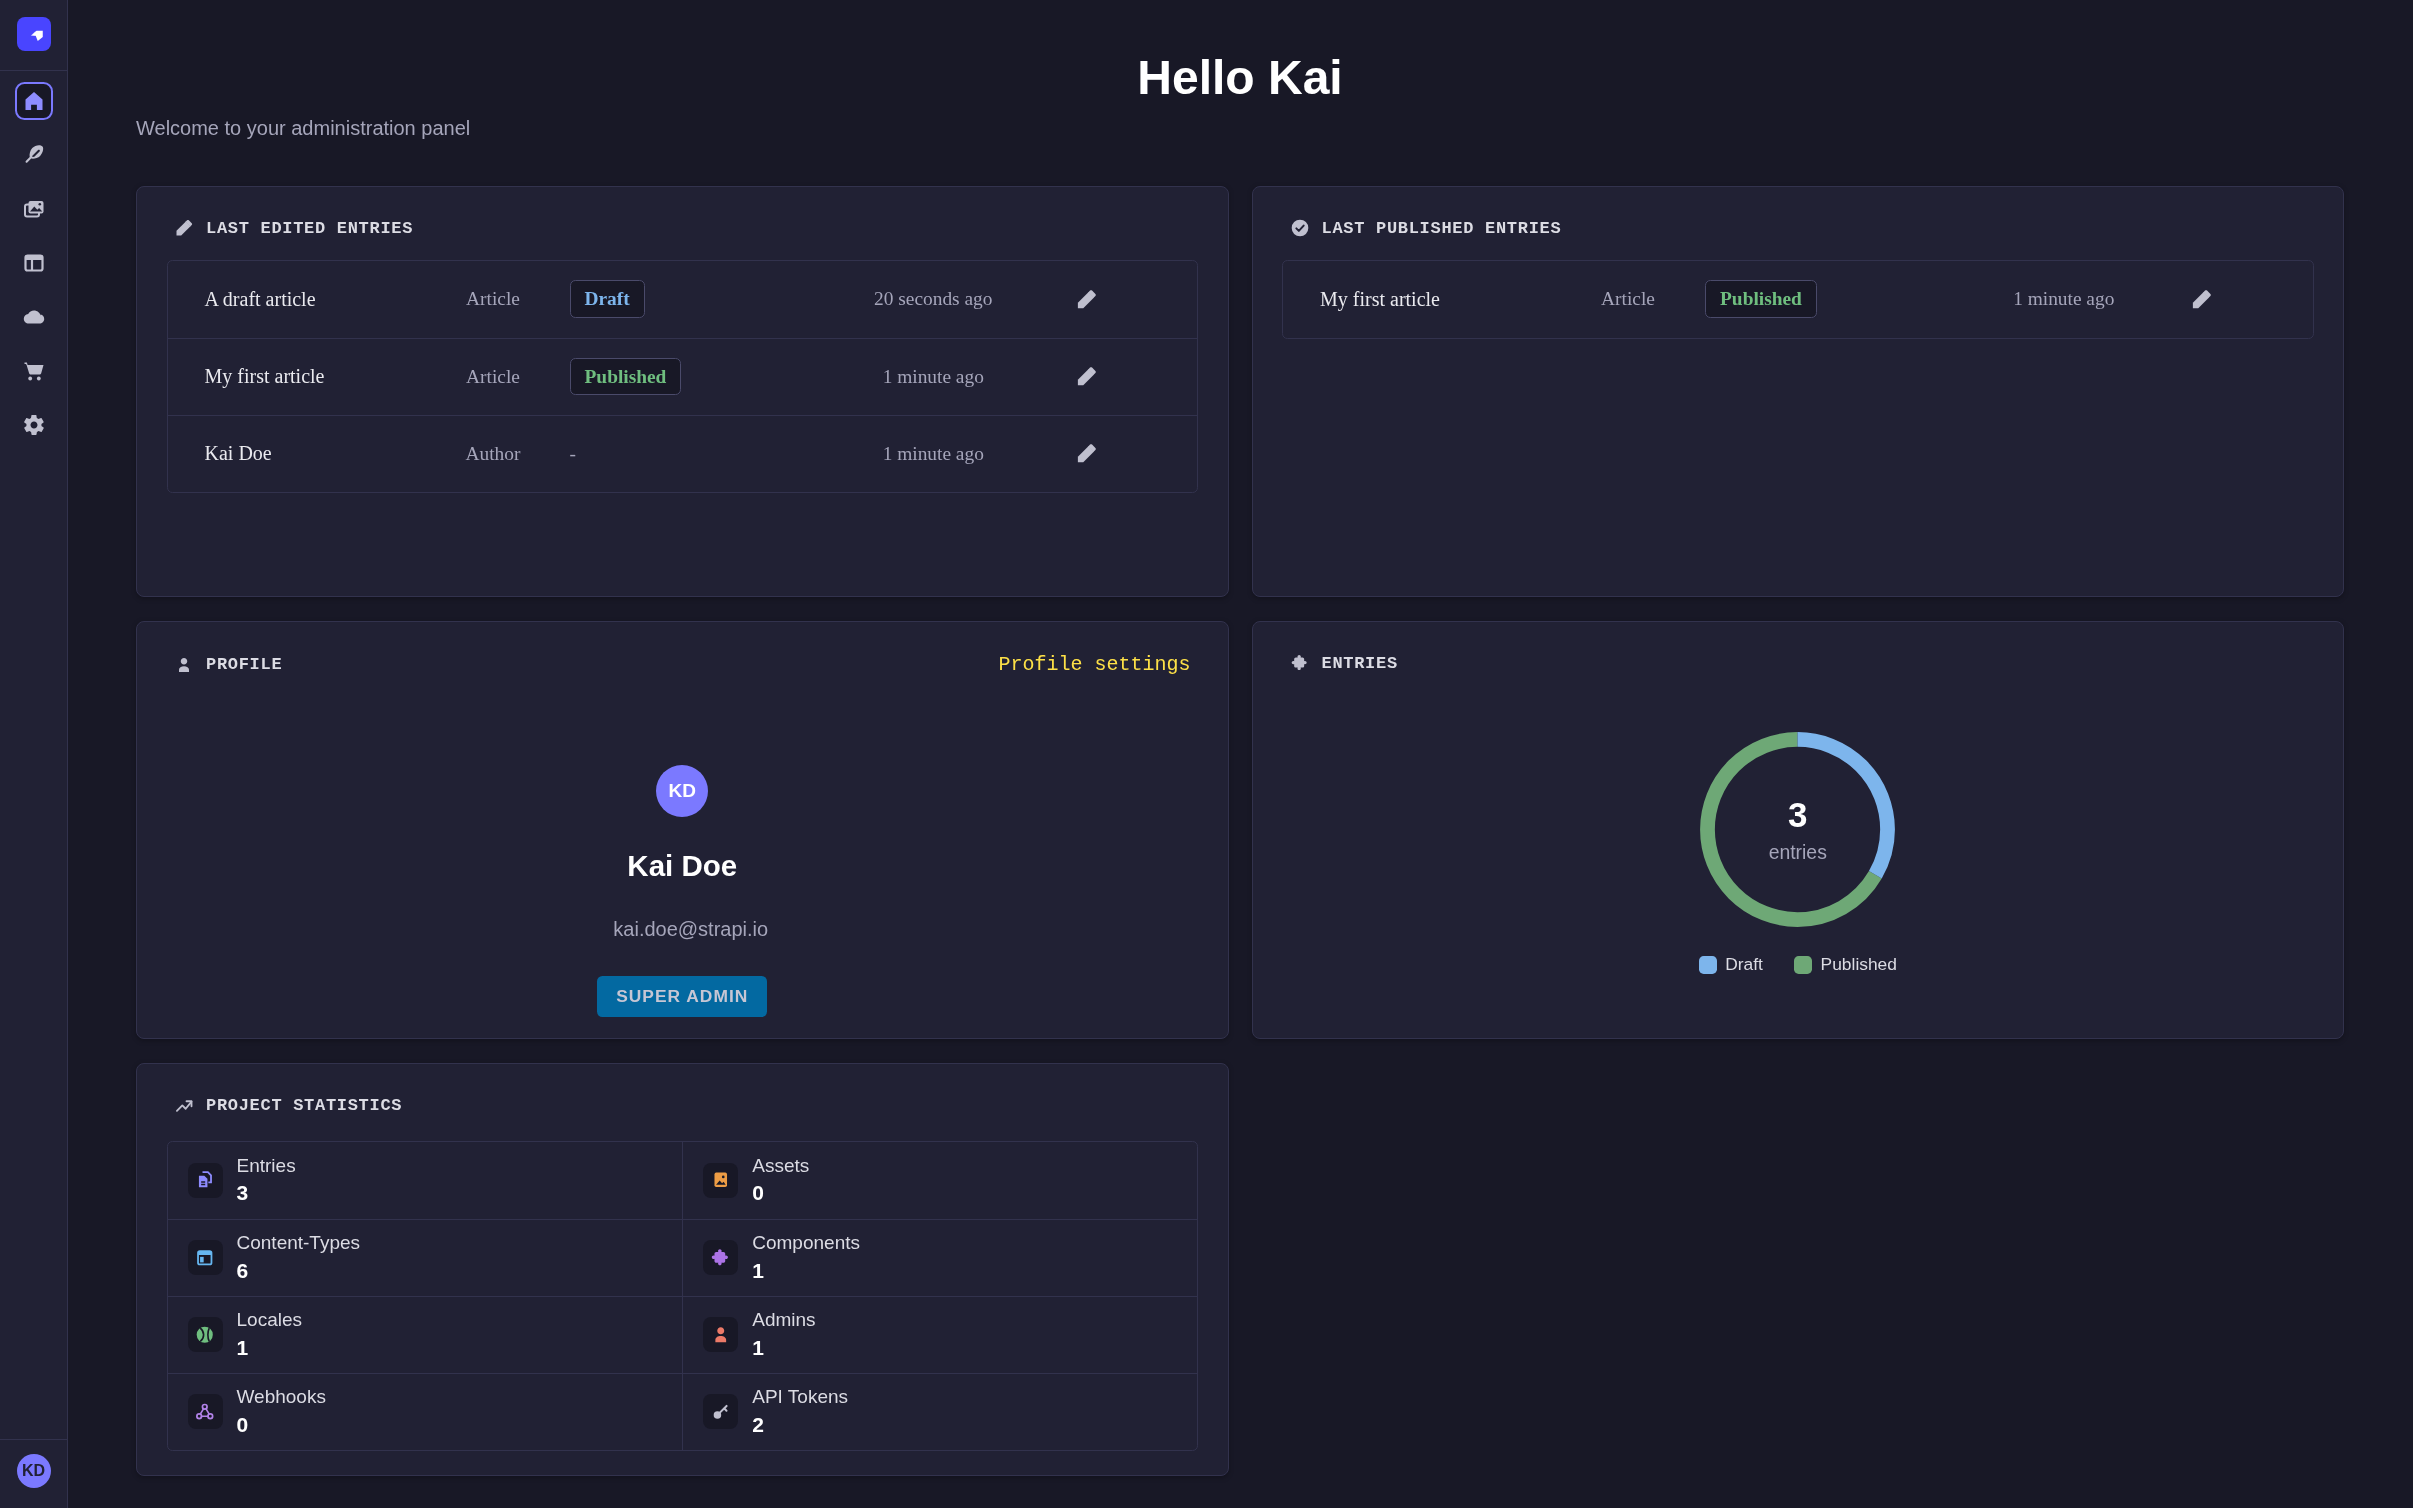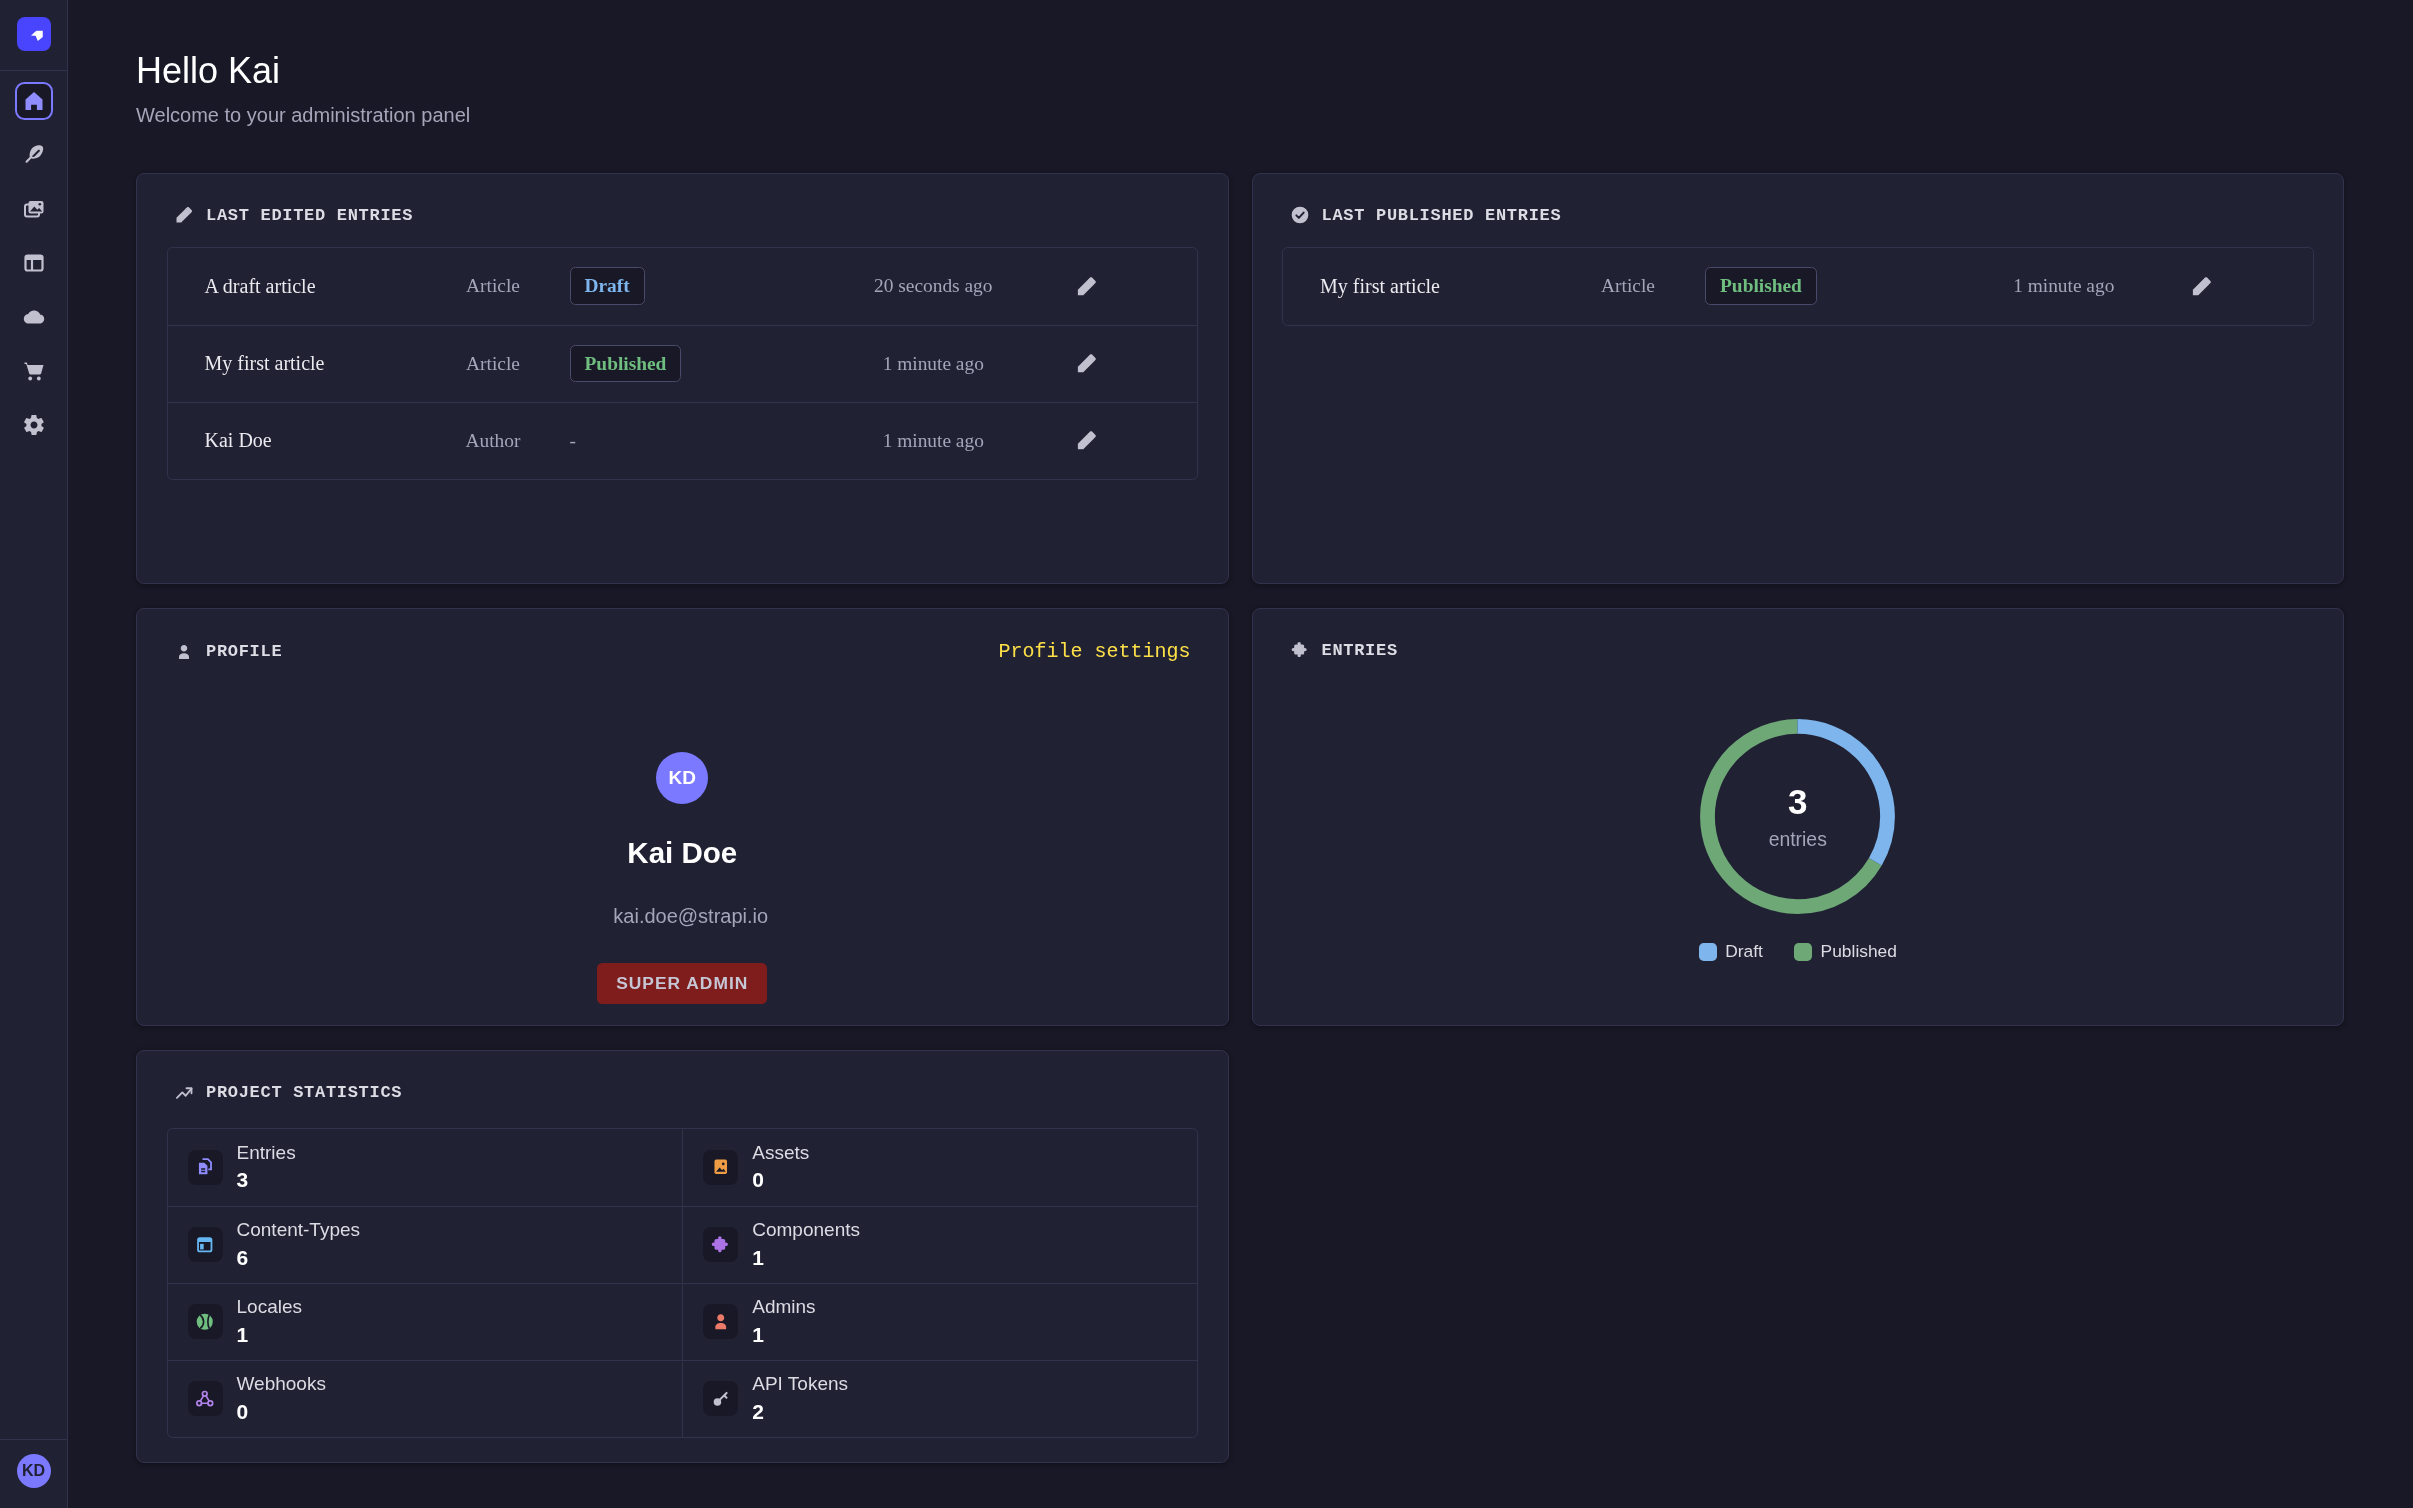--- a/index.html
+++ b/index.html
@@ -30,21 +30,21 @@
   .nav-btn svg { width:24px; height:24px; }
   .side-bottom { margin-top:auto; width:100%; display:flex; flex-direction:column; align-items:center; }
   .side-avatar {
     width:34px; height:34px; border-radius:50%; background:#7B79FF;
     color:#212134; font-size:16px; font-weight:bold;
     display:flex; align-items:center; justify-content:center;
     margin:14.7px 0 20px 0; cursor:pointer;
   }
   
   .main { flex:1; padding:50px 69px 0 68px; }
-  .page-title { font-size:36px; font-weight:normal; color:#FFFFFF; }
+  .page-title { font-size:48px; font-weight:bold; color:#FFFFFF;text-align:center; }
   .page-subtitle { font-size:20px; color:#A5A5BA; margin-top:12px; }
   .cards-grid {
     margin-top:46px;
     display:grid;
     grid-template-columns:1fr 1fr;
     grid-template-rows:411px 418px 413px;
     gap:24px 23px;
   }
   .card {
     background:#212134; border:0.7px solid #32324D; border-radius:8px;
@@ -90,21 +90,21 @@
   .profile-card { display:flex; flex-direction:column; }
   .profile-body { display:flex; flex-direction:column; align-items:center; }
   .profile-avatar {
     width:52px; height:52px; border-radius:50%; background:#7B79FF;
     display:flex; align-items:center; justify-content:center;
     font-size:19px; font-weight:bold; color:#FFFFFF; margin-top:89px;
   }
   .profile-name { font-size:29.5px; font-weight:bold; color:#FFFFFF; margin-top:32px; }
   .profile-email { font-size:20px; color:#A5A5BA; margin-top:35px;margin-left:17px; }
   .role-badge {
-    margin-top:35px; background:#7f1d1d; color:#C6C6D4;
+    margin-top:35px; background:#0369a1; color:#C6C6D4;
     font-size:17.4px; font-weight:bold; letter-spacing:1px;
     padding:10px 19px; border-radius:5.4px;
   }
   
   .entries-card { display:flex; flex-direction:column; align-items:center; }
   .entries-card .card-header { width:100%; }
   .donut-wrap { position:relative; width:215px; height:215px; margin-top:49px; }
   .donut-wrap svg { width:215px; height:215px; }
   .donut-center {
     position:absolute; inset:0; display:flex; flex-direction:column;

